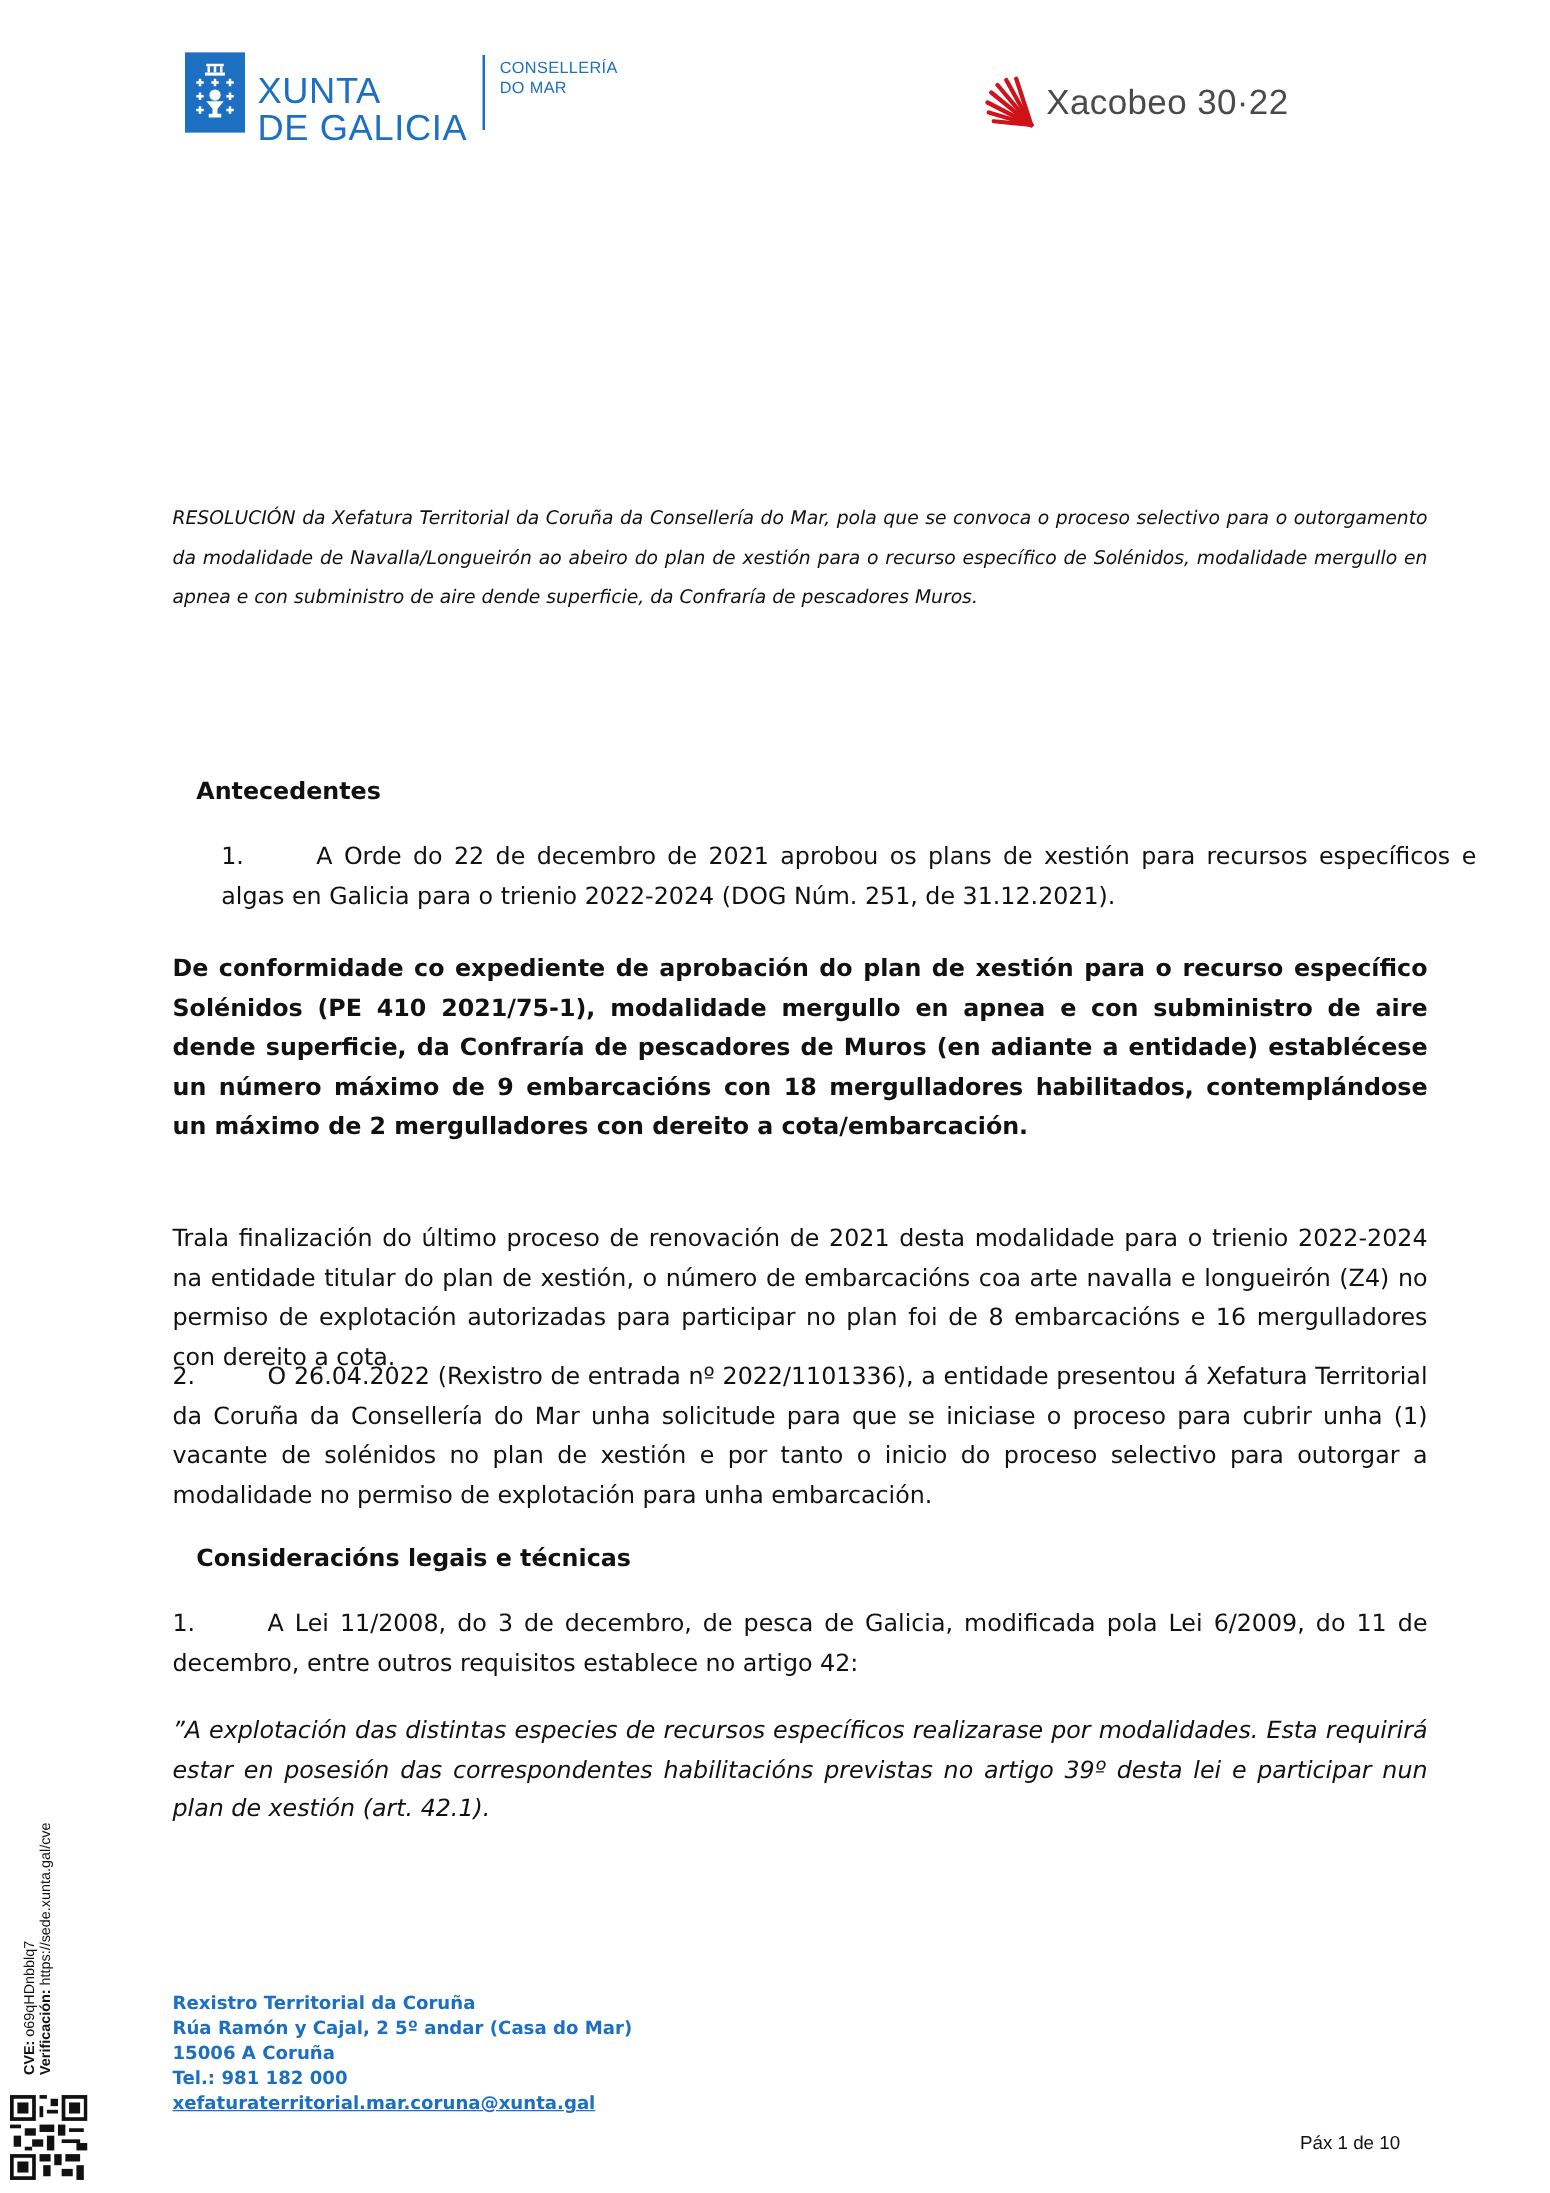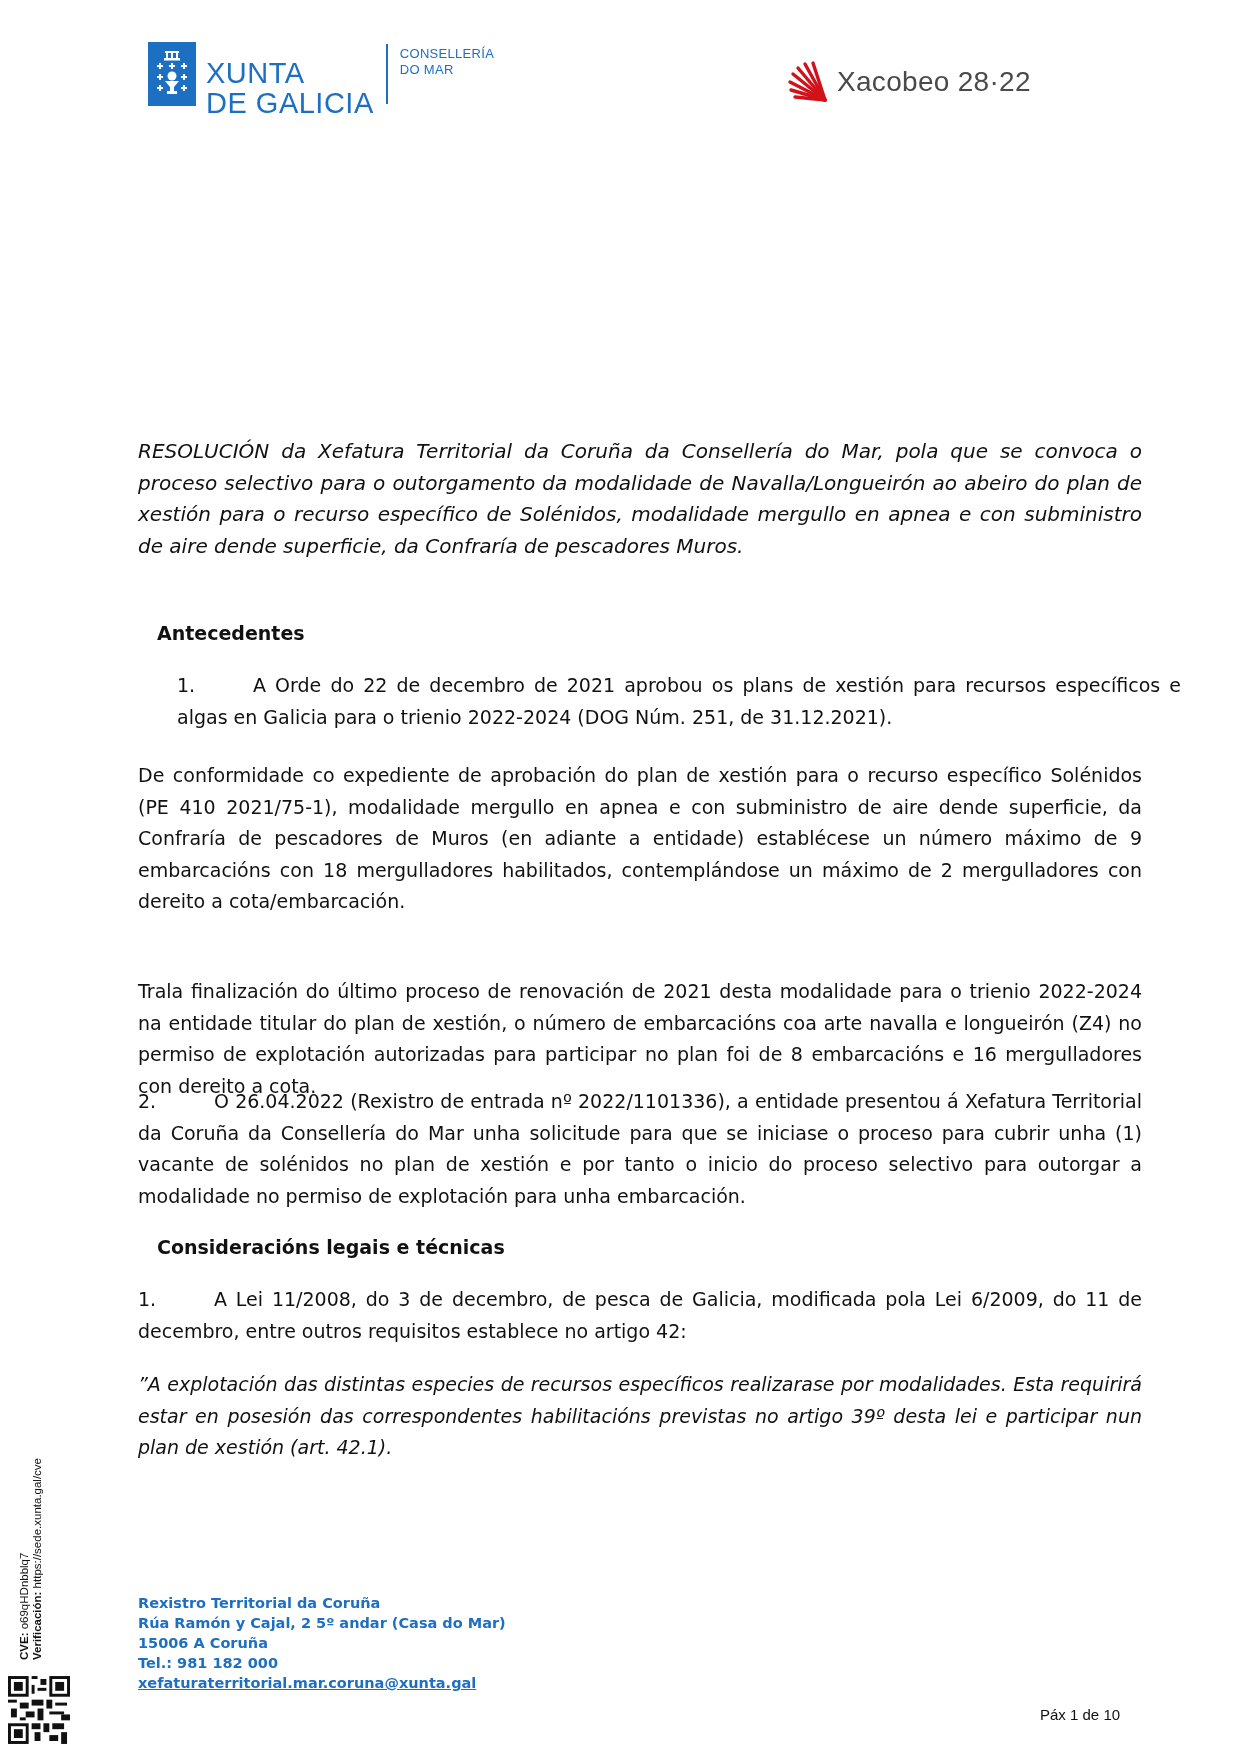--- a/index.html
+++ b/index.html
@@ -14,28 +14,28 @@
   .xunta-divider { width: 2px; height: 60px; background: #1d6fc2; margin-left: 12px; }
   .conselleria { margin-left: 12px; color: #1d6fc2; font-family: "Liberation Sans", sans-serif;
                  font-size: 13px; line-height: 16px; align-self: flex-start; margin-top: 4px; letter-spacing: 0.3px; }
 
   .xacobeo-logo { position: absolute; left: 785px; top: 60px; display: flex; align-items: center; }
   .xacobeo-shell { width: 44px; height: 44px; }
   .xacobeo-text { margin-left: 8px; font-family: "Liberation Sans", sans-serif; font-size: 28px; color: #4a4a4a; letter-spacing: 0.3px; }
 
   
   .content { position: absolute; left: 138px; width: 1004px; }
-  .title { top: 436px; font-style: italic; font-size: 20px; line-height: 31.5px; text-align: justify; }
+  .title { top: 399px; font-style: italic; font-size: 15px; line-height: 31.5px; text-align: justify; }
   .heading { font-weight: bold; font-size: 19px; margin-left: 19px; }
   .para { font-size: 19px; line-height: 31.5px; text-align: justify; }
   .num { display: inline-block; width: 76px; }
 
   .h-antecedentes { top: 622px; }
   .p1 { top: 670px; margin-left: 39px; }
-  .p2 { top: 760px; }
+  .p2 { top: 760px; font-weight: bold; }
   .p3 { top: 976px; }
   .p4 { top: 1086px; }
   .h-consideracions { top: 1236px; }
   .p5 { top: 1284px; }
   .p6 { top: 1369px; font-style: italic; }
 
   
   .footer-address { position: absolute; left: 138px; top: 1593px; color: #1d6fc2; font-weight: bold;
                     font-size: 14.5px; line-height: 20px; }
   .footer-address a { color: #1d6fc2; text-decoration: underline; }
@@ -84,21 +84,21 @@
     <g stroke="#d0121b" stroke-width="3.4" stroke-linecap="round" fill="none">
       <path d="M40 40 L6 30"></path>
       <path d="M40 40 L5 22"></path>
       <path d="M40 40 L8 14"></path>
       <path d="M40 40 L13 8"></path>
       <path d="M40 40 L20 4"></path>
       <path d="M40 40 L28 3"></path>
       <path d="M40 40 L10 37"></path>
     </g>
   </svg>
-  <span class="xacobeo-text">Xacobeo 28·22</span>
+  <span class="xacobeo-text">Xacobeo 30·22</span>
 </div>
 
 <div class="content title">RESOLUCIÓN da Xefatura Territorial da Coruña da Consellería do Mar, pola que se convoca o proceso selectivo para o outorgamento da modalidade de Navalla/Longueirón ao abeiro do plan de xestión para o recurso específico de Solénidos, modalidade mergullo en apnea e con subministro de aire dende superficie, da Confraría de pescadores Muros.</div>
 
 <div class="content heading h-antecedentes">Antecedentes</div>
 
 <div class="content para p1">
   <span class="num">1.</span><span>A Orde do 22 de decembro de 2021 aprobou os plans de xestión para recursos específicos e algas en Galicia para o trienio 2022-2024 (DOG Núm. 251, de 31.12.2021).</span>
 </div>
 

